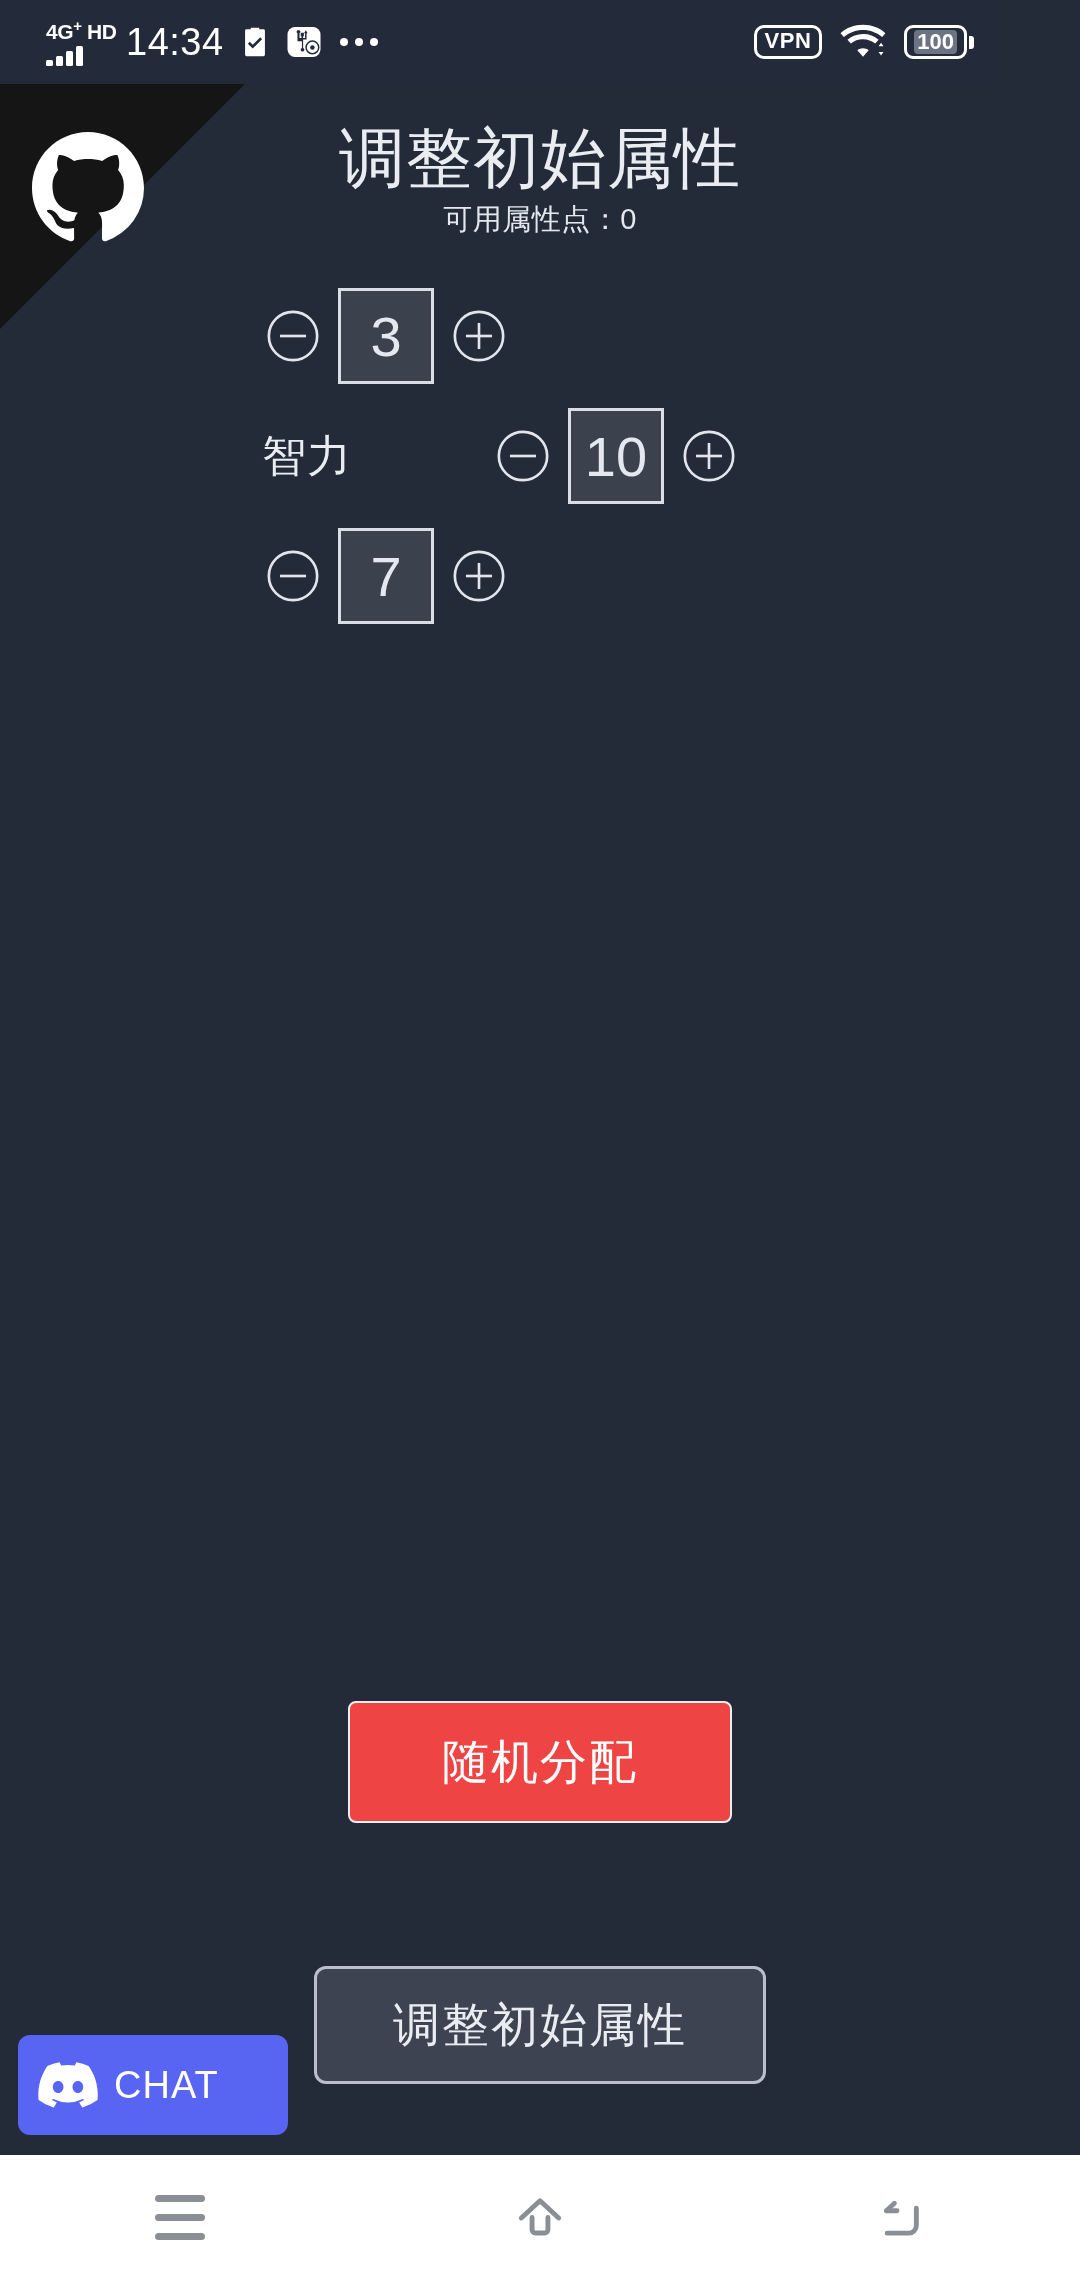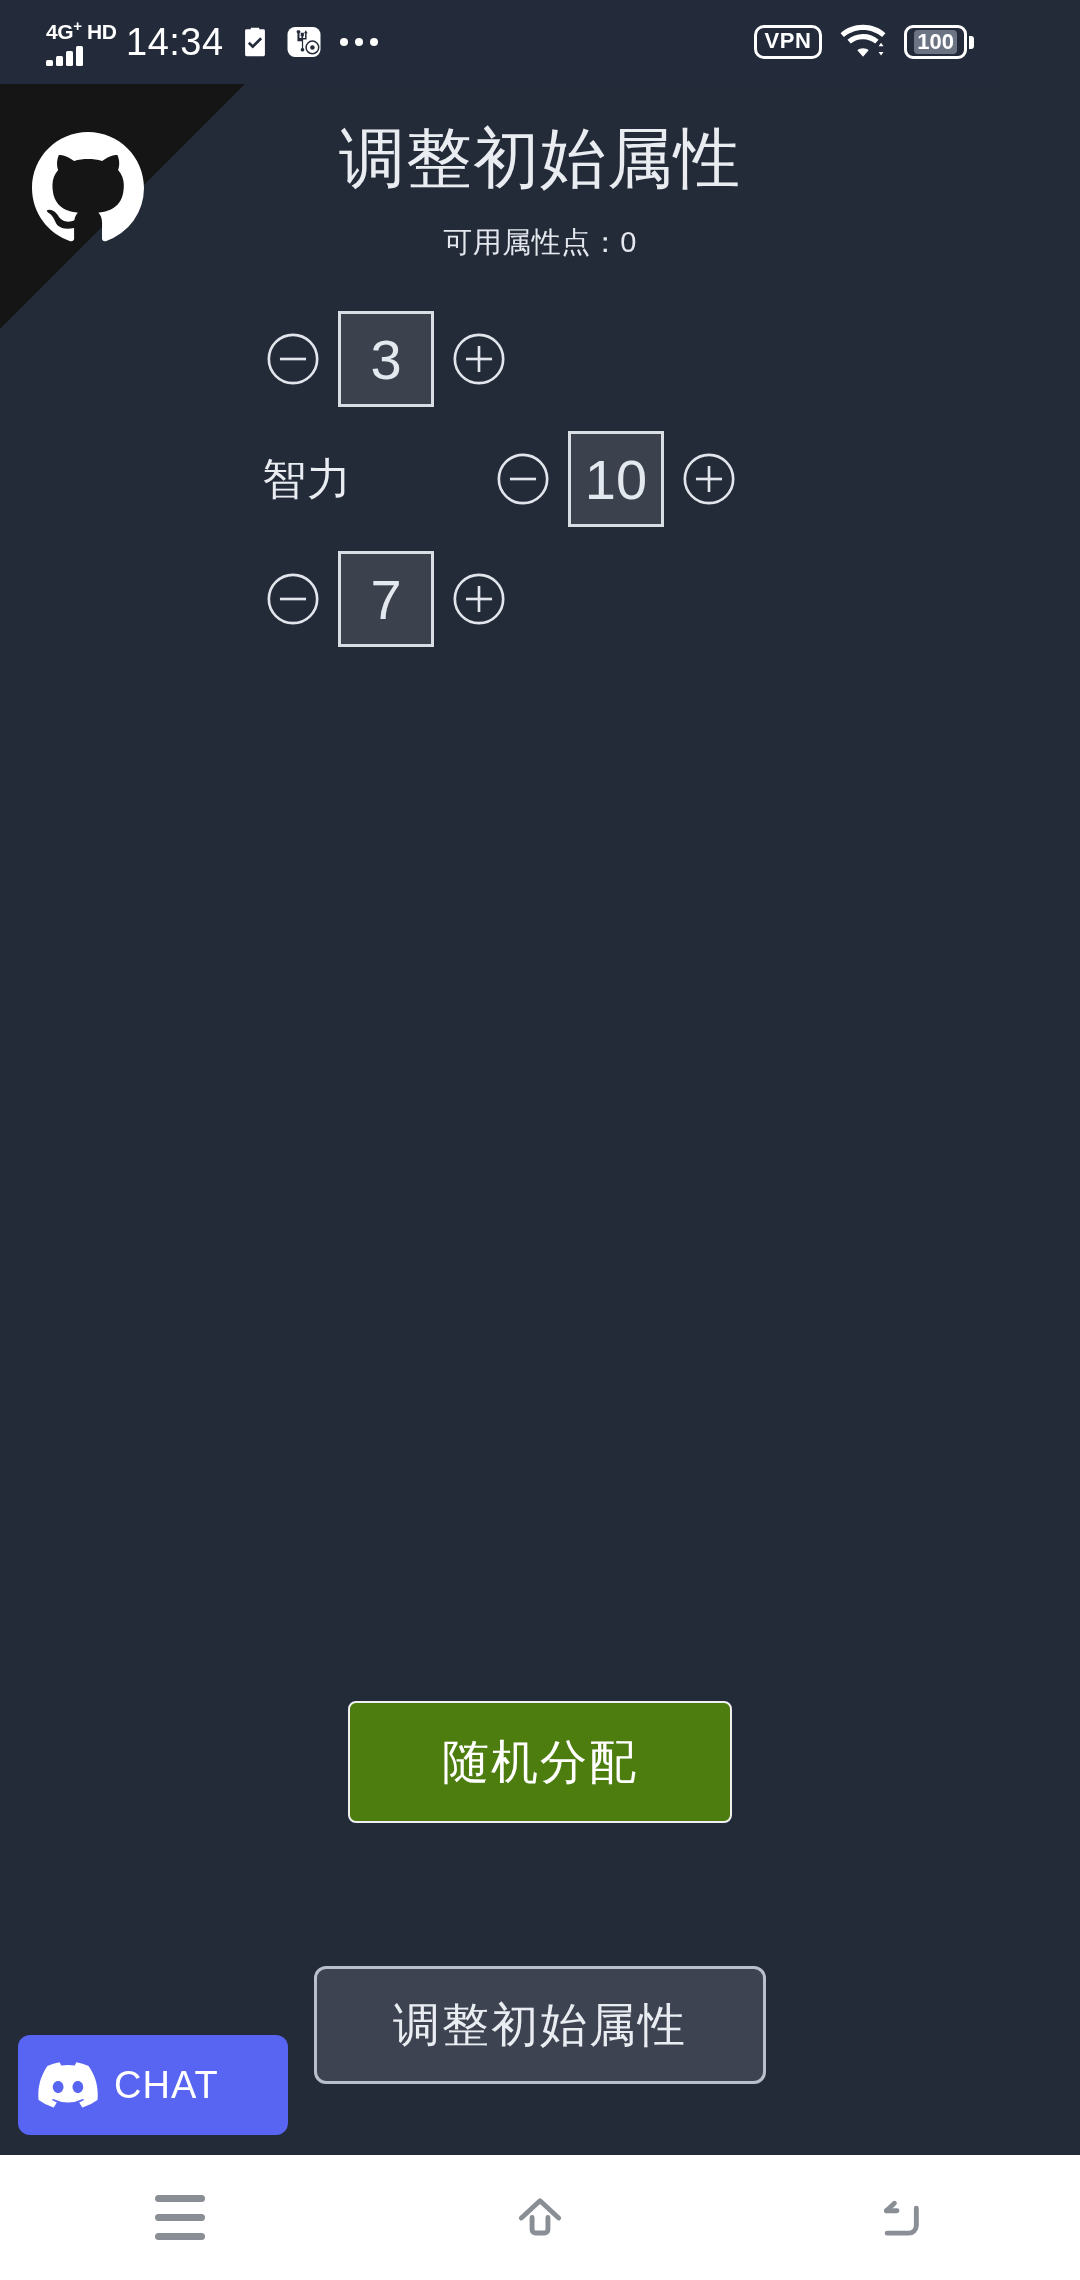--- a/index.html
+++ b/index.html
@@ -134,21 +134,21 @@
     color: #e9ecf1;
     font-size: 66px;
     font-weight: 400;
     line-height: 1.28;
     letter-spacing: 1px;
   }
   #subtitle {
     color: #e4e8ee;
     font-size: 29px;
     font-weight: 400;
-    margin-top: 23px;
+    margin-top: 0;
     letter-spacing: 0.5px;
   }
 
   #attr-list { margin-top: 36px; }
 
   .attr-row {
     display: flex;
     align-items: center;
     height: 120px;
     padding-left: 262px;
@@ -186,21 +186,21 @@
   }
 
   
   #random-btn {
     position: absolute;
     left: 50%;
     transform: translateX(-50%);
     top: 1617px;
     width: 384px;
     height: 122px;
-    background: #4d7c0f;
+    background: #ef4444;
     border: 2px solid #f0f0f0;
     border-radius: 8px;
     color: #ffffff;
     font-size: 47px;
     font-weight: 400;
     letter-spacing: 2px;
     display: flex;
     align-items: center;
     justify-content: center;
   }

